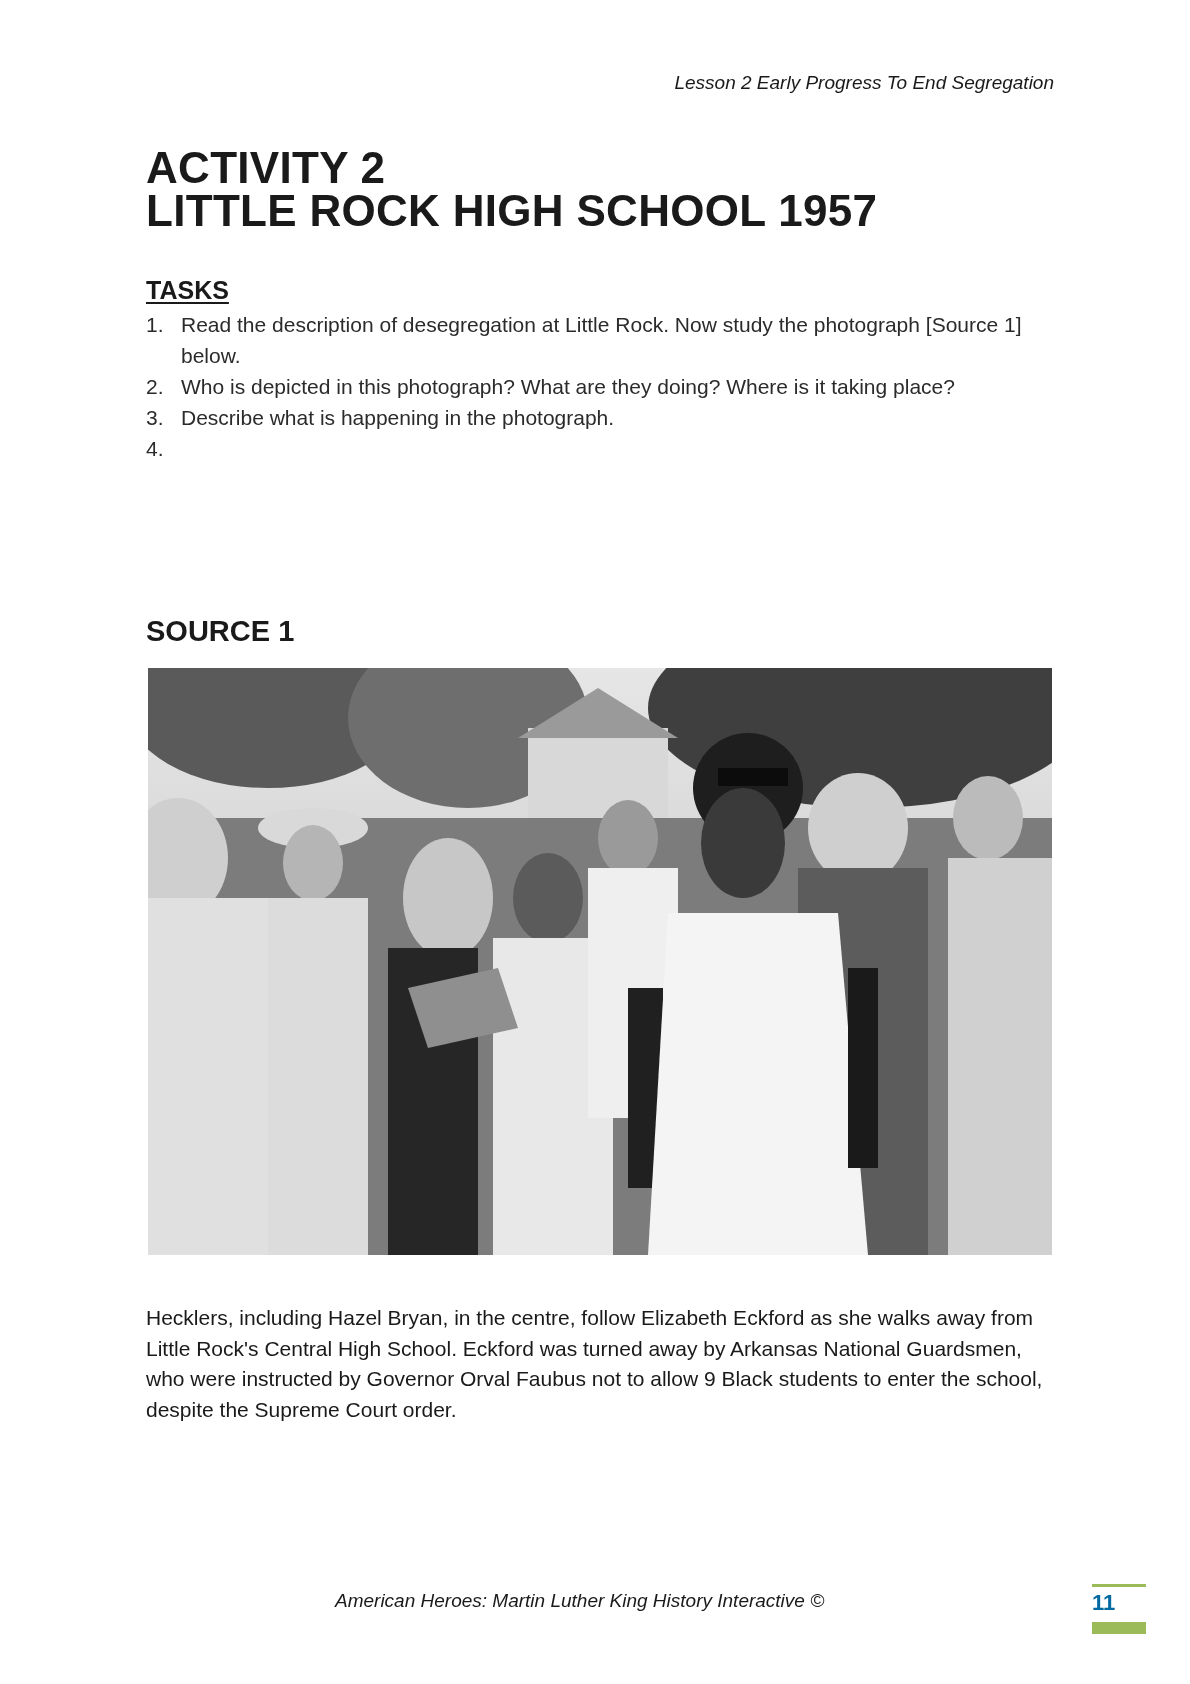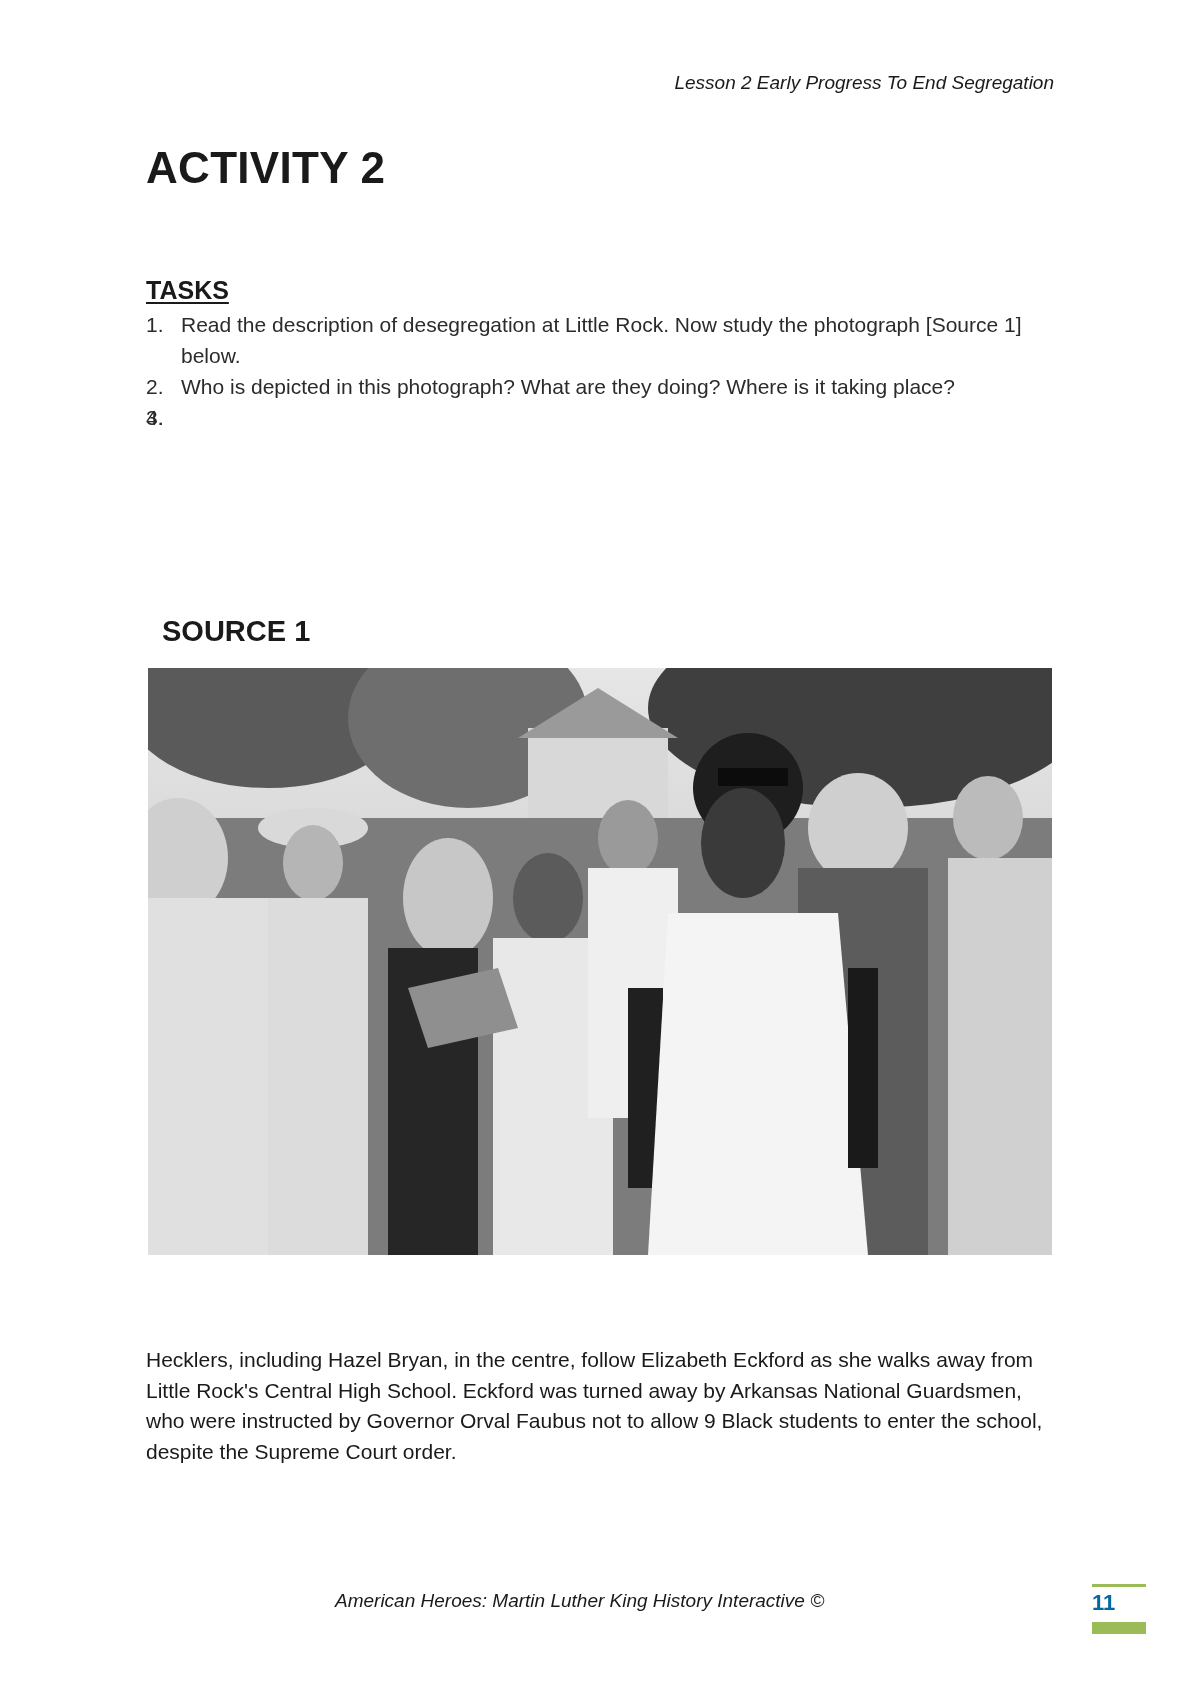--- a/index.html
+++ b/index.html
@@ -8,46 +8,47 @@
   .running-head { position:absolute; left:560px; width:494px; top:72px; text-align:right;
          font-style:italic; font-size:19px; color:#1a1a1a; }
   .title { position:absolute; left:146px; top:146px; font-weight:bold; font-size:44px;
          line-height:43px; color:#1a1a1a; letter-spacing:0.3px; }
   .tasks-head { position:absolute; left:146px; top:276px; font-weight:bold; font-size:25px;
          text-decoration:underline; text-underline-offset:3px; }
   .tasks { position:absolute; left:146px; top:309px; width:920px; margin:0; padding:0; list-style:none;
          font-size:21px; line-height:31px; color:#2b2b2b; }
   .tasks li { position:relative; padding-left:35px; }
   .tasks li .num { position:absolute; left:0; top:0; }
-  .source-head { position:absolute; left:146px; top:615px; font-weight:bold; font-size:29px;margin-left:16px; }
+  .source-head { position:absolute; left:146px; top:615px; font-weight:bold; font-size:29px; }
   .photo { position:absolute; left:148px; top:668px; width:904px; height:587px;
          background:#8a8a8a; overflow:hidden; }
   .photo svg { display:block; width:100%; height:100%; }
-  .caption { position:absolute; left:146px; top:1345px; width:900px; font-size:21px; line-height:30.5px; color:#1a1a1a; }
+  .caption { position:absolute; left:146px; top:1303px; width:900px; font-size:21px; line-height:30.5px; color:#1a1a1a; }
   .footer { position:absolute; left:335px; top:1590px; font-style:italic; font-size:19px; color:#1a1a1a; }
   .page-badge { position:absolute; left:1092px; top:1584px; width:54px; height:52px; }
   .page-badge .top-line { position:absolute; left:0; top:0; width:54px; height:3px; background:#9bbb59; }
   .page-badge .num { position:absolute; left:0; top:6px; width:54px; text-align:left; font-weight:bold; font-size:22px; color:#0369a1; }
   .page-badge .bar { position:absolute; left:0; top:38px; width:54px; height:12px; background:#9bbb59; }
 </style>
 </head>
 <body>
 
 <div class="running-head">Lesson 2 Early Progress To End Segregation</div>
 
 <div class="title">
   <div>ACTIVITY 2</div>
+  <div>LITTLE ROCK HIGH SCHOOL 1957</div>
 </div>
 
 <div class="tasks-head">TASKS</div>
 
 <ol class="tasks">
   <li><span class="num">1.</span><span>Read the description of desegregation at Little Rock. Now study the photograph [Source 1] below.</span></li>
   <li><span class="num">2.</span><span>Who is depicted in this photograph? What are they doing? Where is it taking place?</span></li>
-  <li><span class="num">3.</span></li>
+  <li><span class="num">3.</span><span>Describe what is happening in the photograph.</span></li>
   <li><span class="num">4.</span></li>
 </ol>
 
 <div class="source-head">SOURCE 1</div>
 
 <div class="photo" title="Black-and-white photograph of Elizabeth Eckford walking with books, followed by a jeering crowd including Hazel Bryan">
   <svg viewBox="0 0 904 587" preserveAspectRatio="none">
     <defs>
       <linearGradient id="sky" x1="0" y1="0" x2="0" y2="1">
         <stop offset="0" stop-color="#e6e6e6"></stop>

